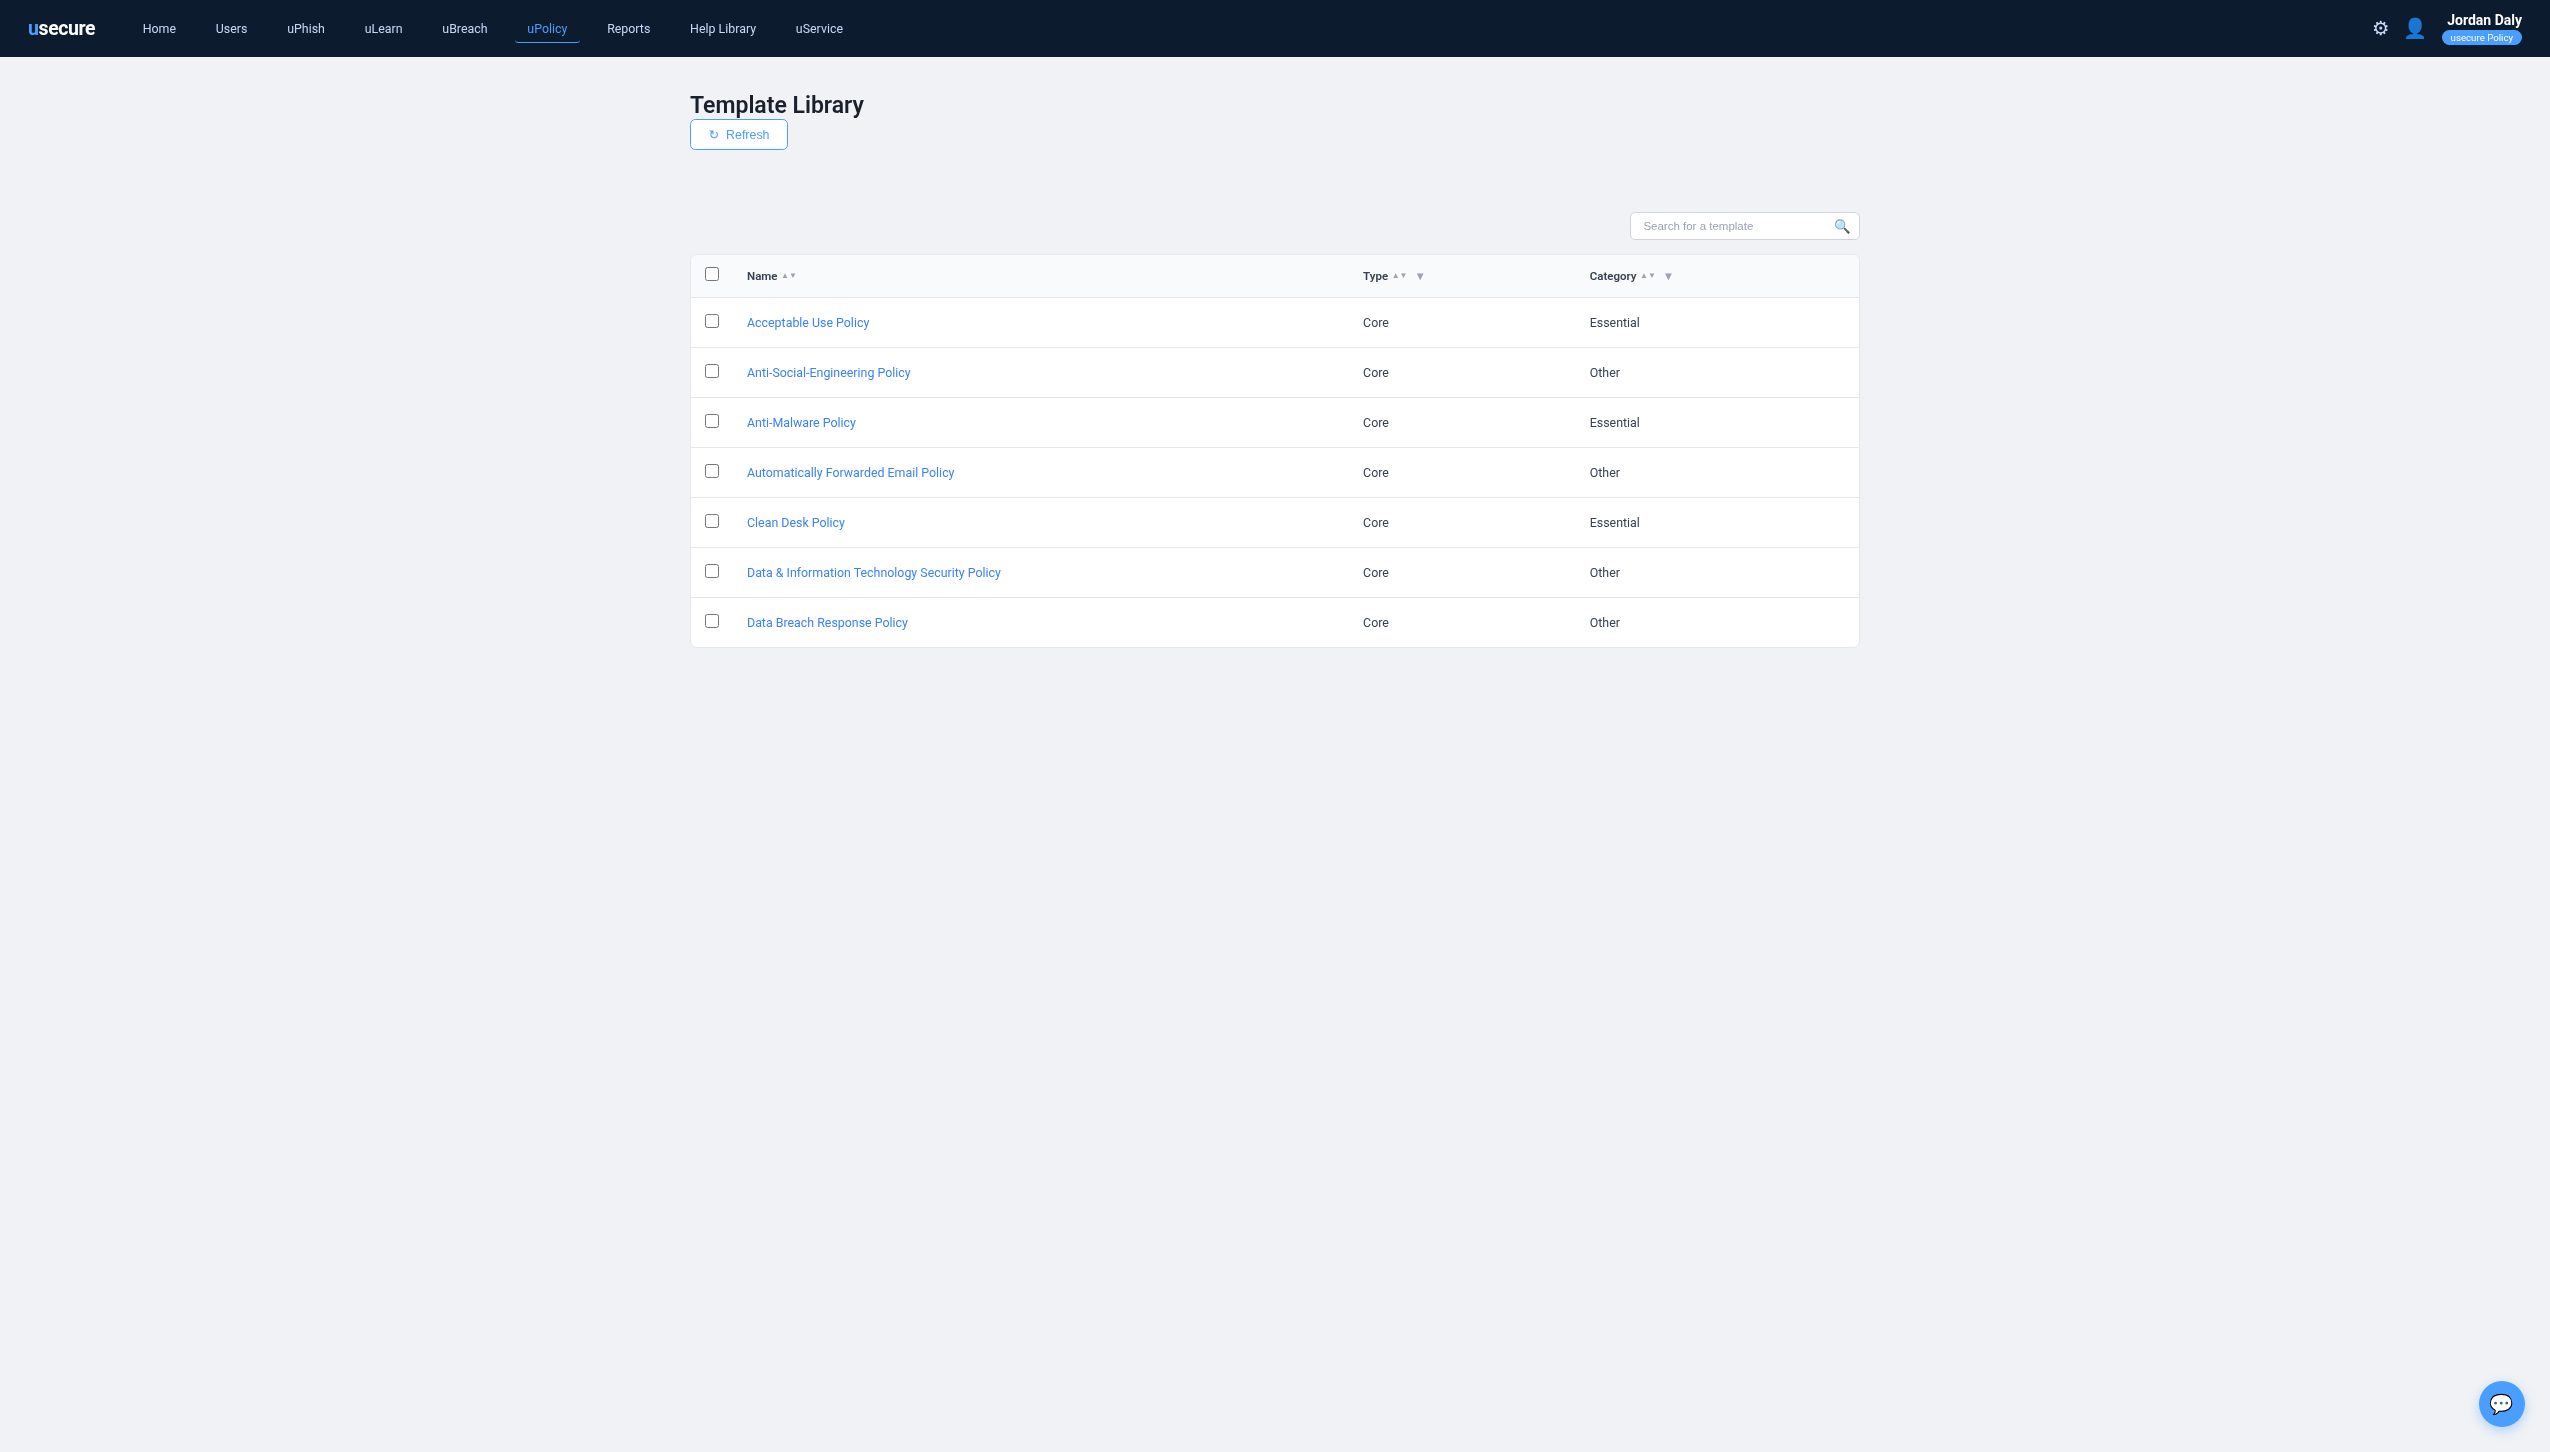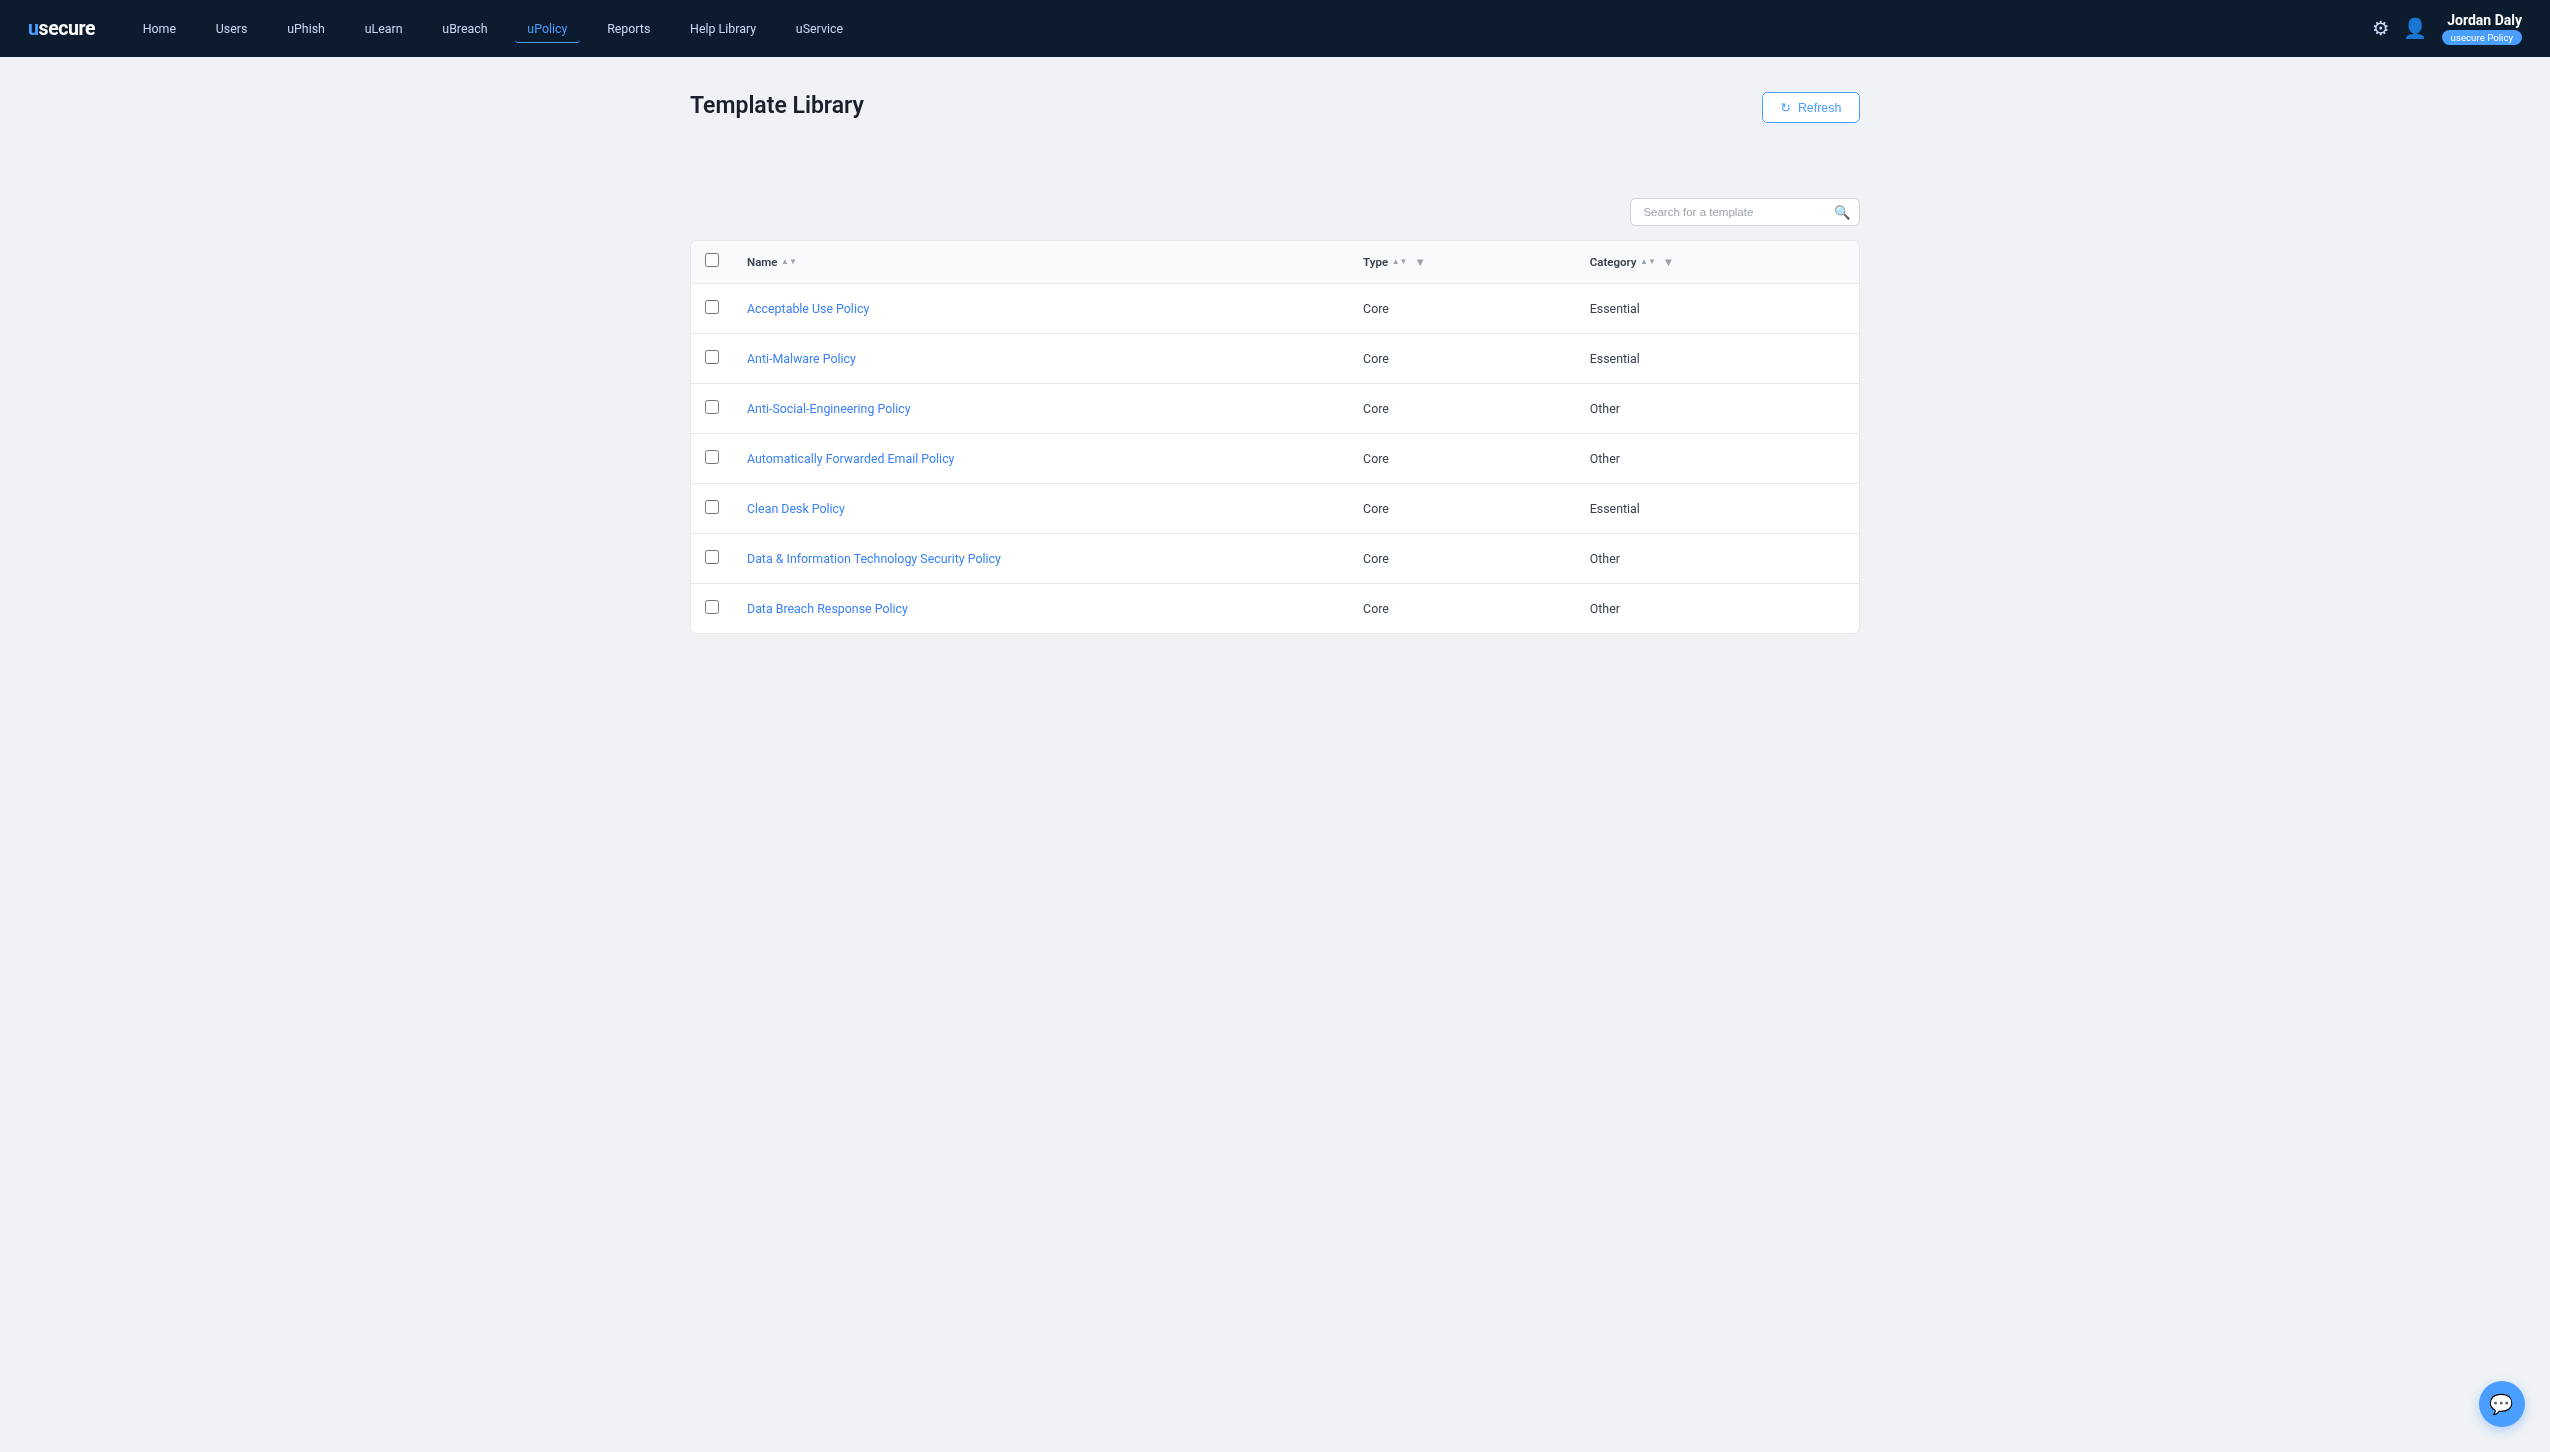--- a/index.html
+++ b/index.html
@@ -98,21 +98,22 @@
       max-width: 1240px;
       margin: 0 auto;
       padding: 35px 35px;
     }
 
     
     .page-header {
       display: flex;
       align-items: flex-start;
       justify-content: space-between;
-      margin-bottom: 31px;
+      margin-bottom: 18px;
+      flex-direction: column;
     }
 
     .page-title {
       font-size: 23px;
       font-weight: 600;
       color: #1a202c;
     }
 
     .refresh-btn {
       display: flex;
@@ -362,34 +363,34 @@
         <a href="#" class="policy-link">Acceptable Use Policy</a>
       </td>
       <td class="type-col">Core</td>
       <td class="cat-col">Essential</td>
     </tr>
           <tr>
       <td class="cb-col">
         <input type="checkbox" style="">
       </td>
       <td class="name-col">
+        <a href="#" class="policy-link">Anti-Social-Engineering Policy</a>
+      </td>
+      <td class="type-col">Core</td>
+      <td class="cat-col">Other</td>
+    </tr>
+          <tr>
+      <td class="cb-col">
+        <input type="checkbox" style="">
+      </td>
+      <td class="name-col">
         <a href="#" class="policy-link">Anti-Malware Policy</a>
       </td>
       <td class="type-col">Core</td>
       <td class="cat-col">Essential</td>
-    </tr>
-          <tr>
-      <td class="cb-col">
-        <input type="checkbox" style="">
-      </td>
-      <td class="name-col">
-        <a href="#" class="policy-link">Anti-Social-Engineering Policy</a>
-      </td>
-      <td class="type-col">Core</td>
-      <td class="cat-col">Other</td>
     </tr>
           <tr>
       <td class="cb-col">
         <input type="checkbox" style="">
       </td>
       <td class="name-col">
         <a href="#" class="policy-link">Automatically Forwarded Email Policy</a>
       </td>
       <td class="type-col">Core</td>
       <td class="cat-col">Other</td>

